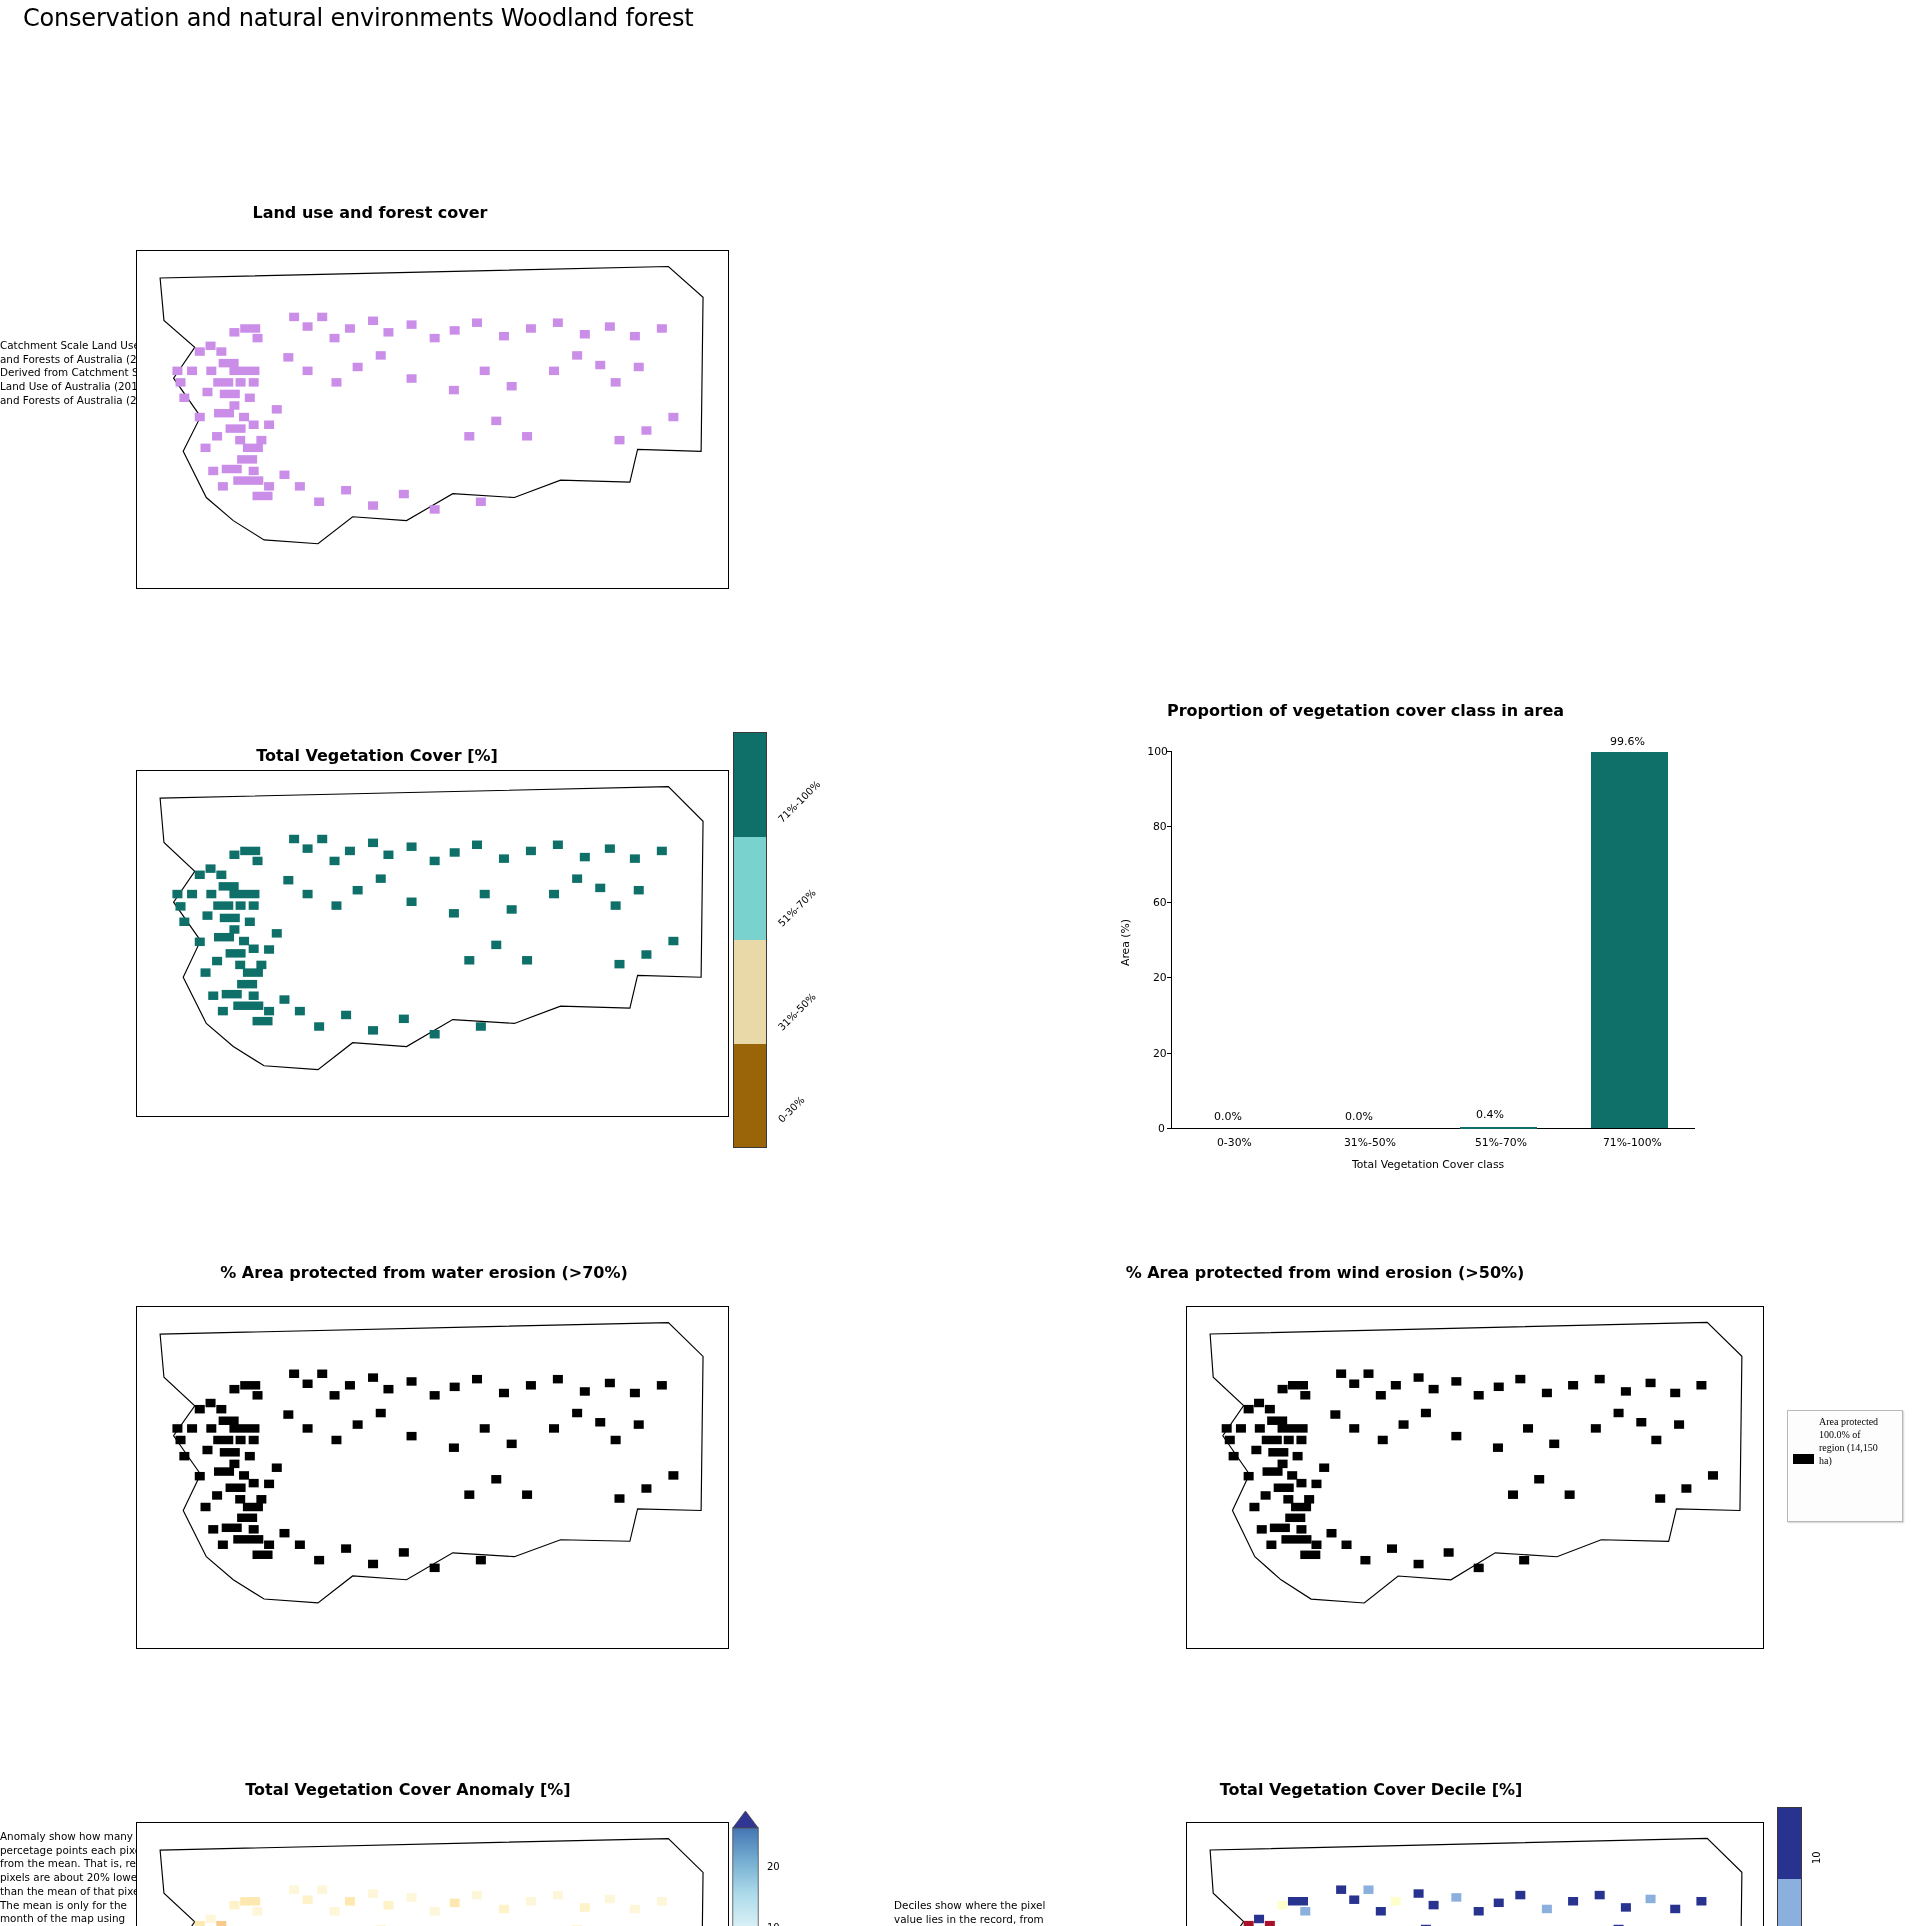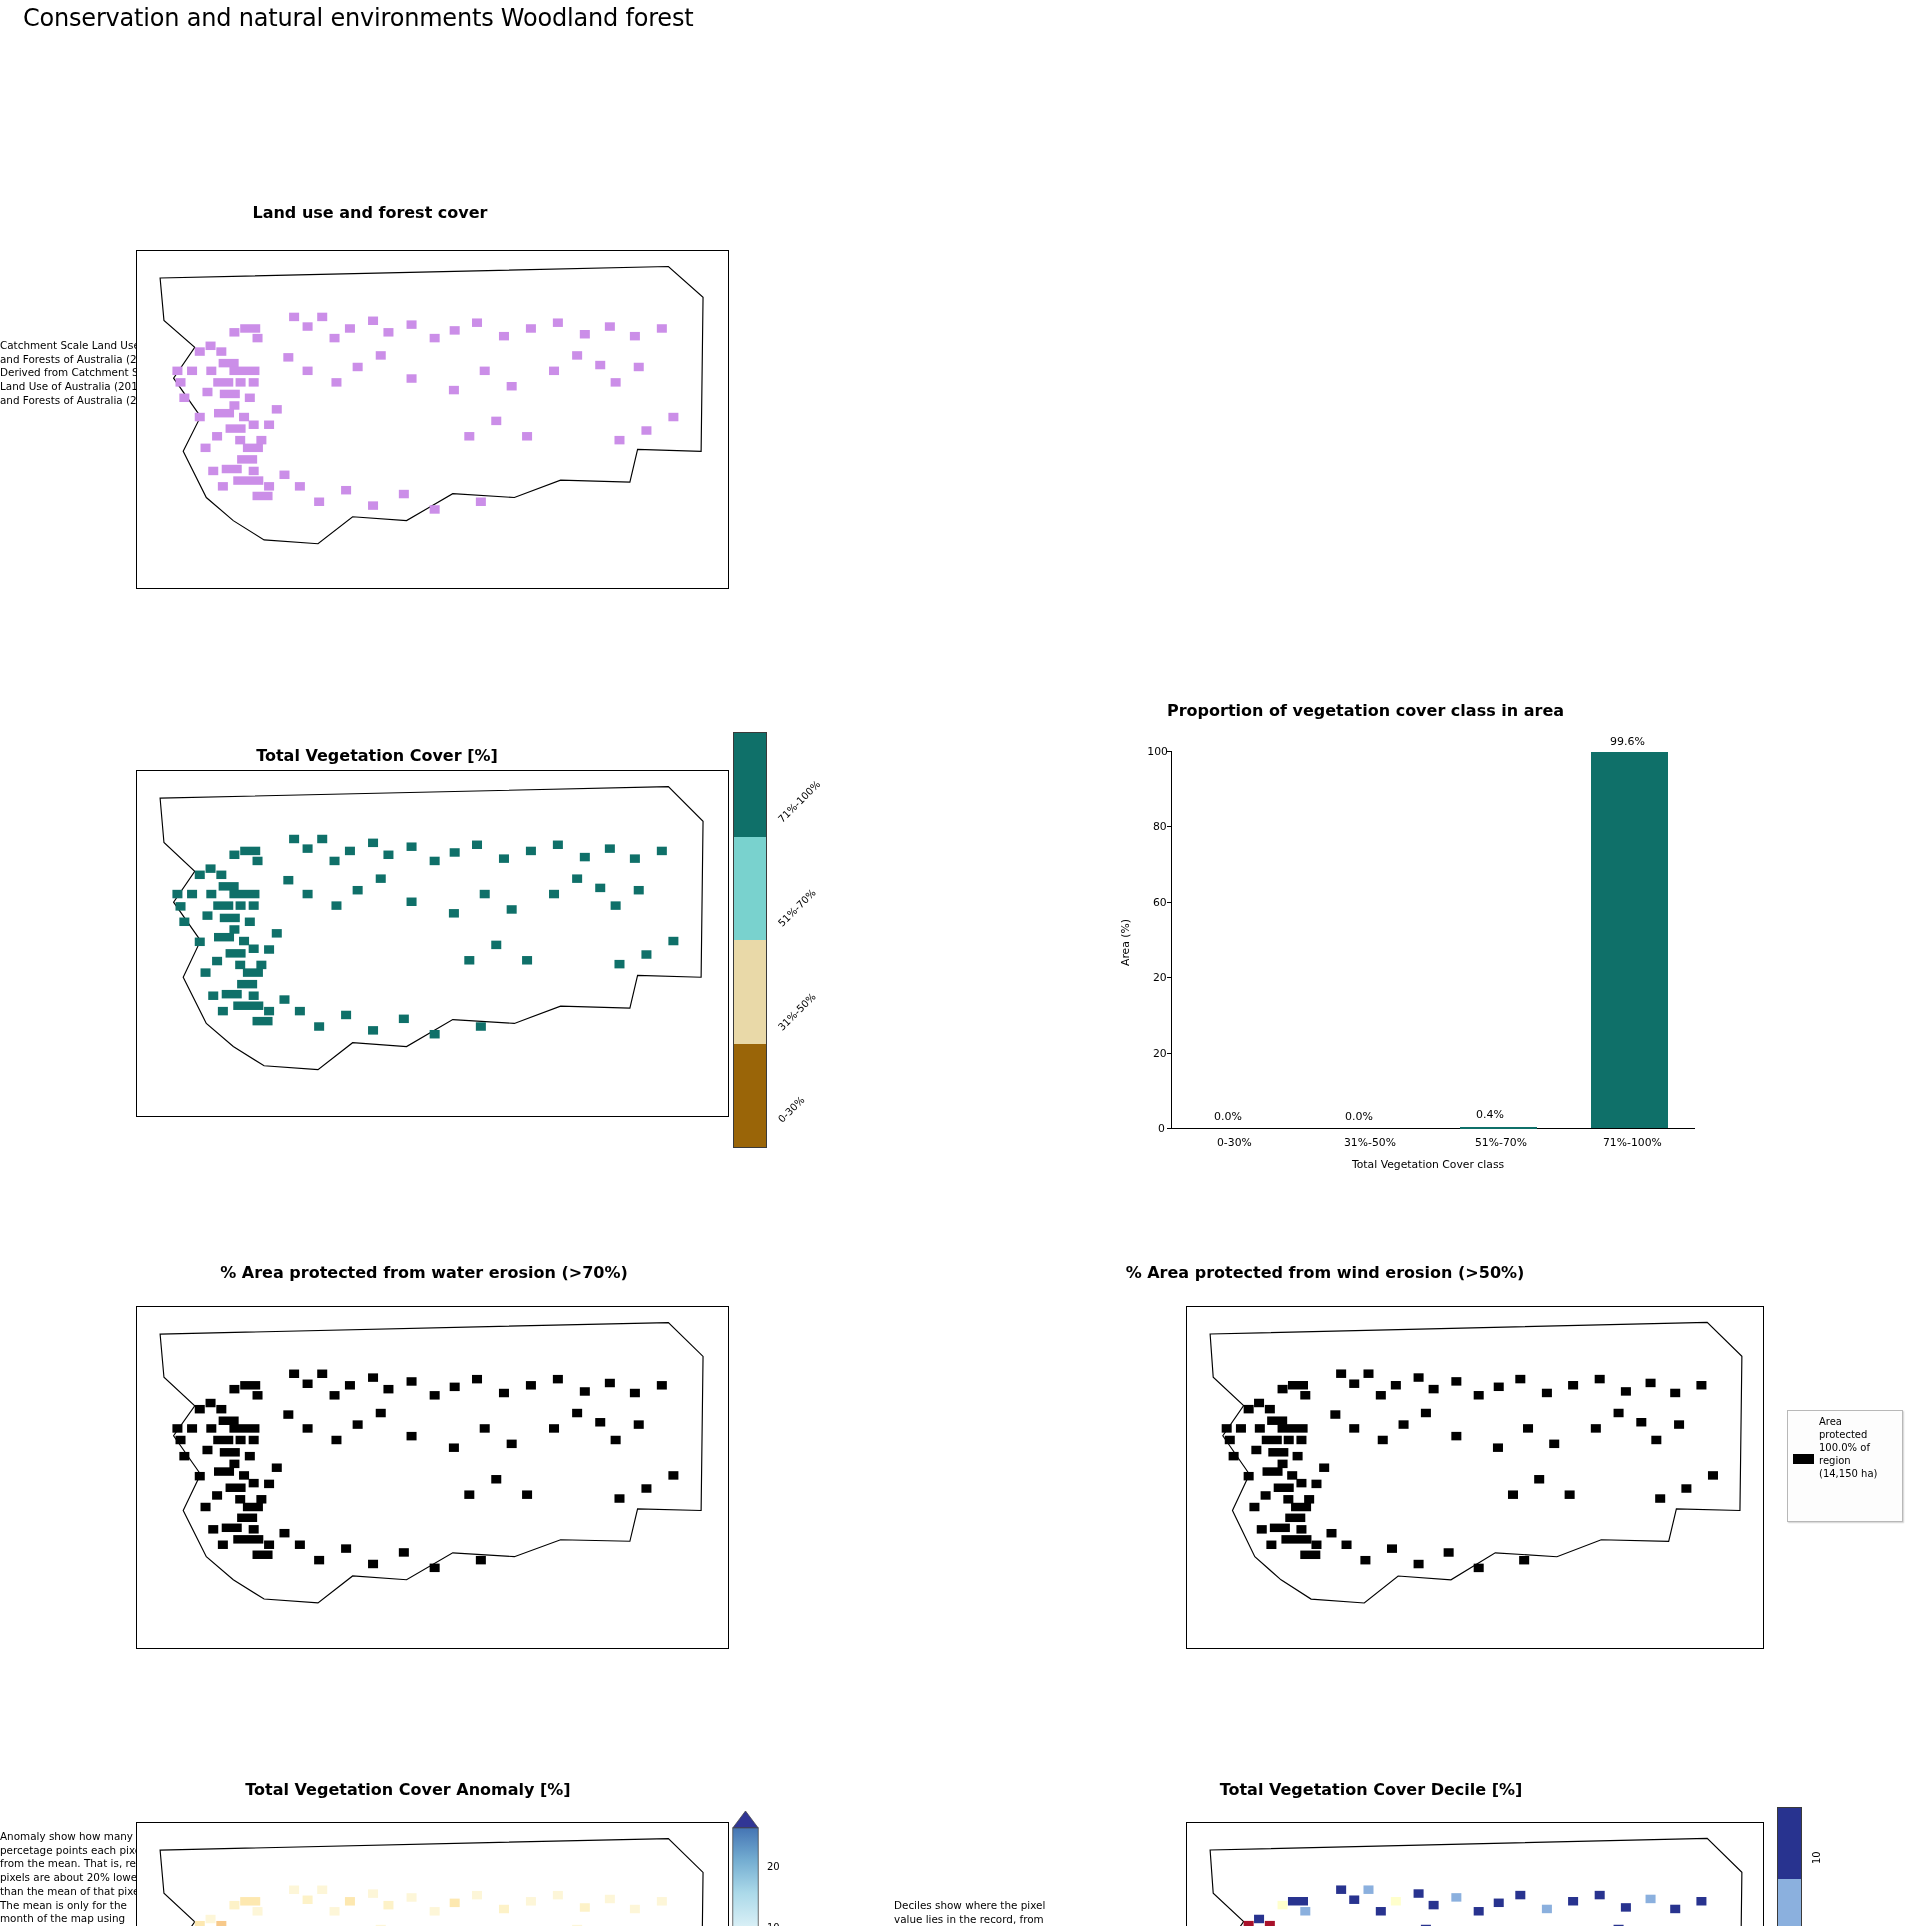--- a/index.html
+++ b/index.html
@@ -557,21 +557,21 @@
           <rect x="980" y="476" width="26" height="22"></rect>
         <rect x="901" y="436" width="26" height="22"></rect>
           <rect x="833" y="476" width="26" height="22"></rect>
       </g>
     </svg>
   </div>
 
   <div class="legend-box" style="left:1787px; top:1410px; width:116px; height:112px;">
     <div class="legend-row">
       <div class="legend-swatch" style="background:#000000; margin-top:39px;"></div>
-      <div class="legend-label" style="width:65px;">Area protected 100.0% of region (14,150 ha)</div>
+      <div class="legend-label" style="width:65px;font-family:Liberation Serif, serif;">Area protected 100.0% of region (14,150 ha)</div>
     </div>
   </div>
 
   <div class="panel-title" style="left:100px; top:1780px; width:616px;">Total Vegetation Cover Anomaly [%]</div>
 
   <div class="side-note" style="left:0px; top:1830px; width:162px;">Anomaly show how many percetage points each pixel is from the mean. That is, red pixels are about 20% lower than the mean of that pixel. The mean is only for the month of the map using baseline from 2001 to 2019.</div>
 
   <div class="map-frame" style="left:136px; top:1822px; width:593px; height:343px;">
     <svg width="593" height="343" viewBox="0 0 1540 890">
       <path d="M 60 70 L 1380 40 L 1470 128 L 1465 528 L 1300 524 L 1280 608 L 1100 604 L 980 648 L 820 638 L 700 708 L 560 698 L 470 768 L 330 758 L 250 708 L 180 648 L 120 528 L 165 434 L 95 334 L 150 256 L 70 182 Z" fill="none" stroke="#000" stroke-width="3"></path>

